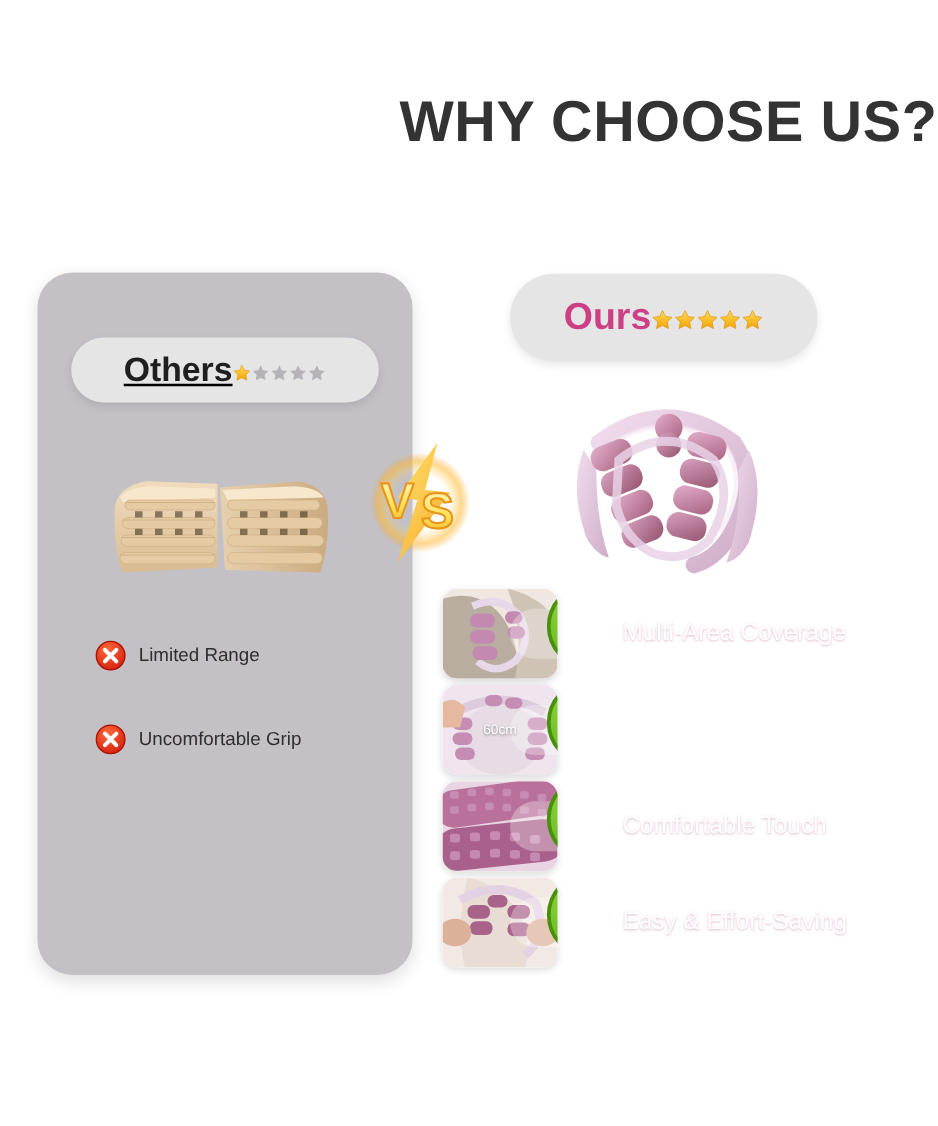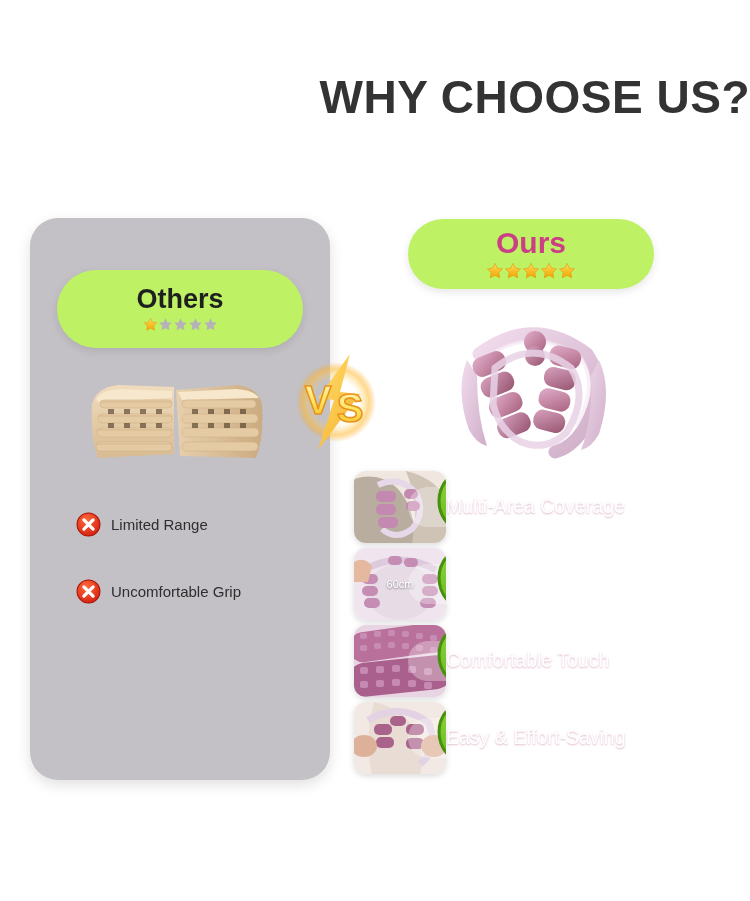--- a/index.html
+++ b/index.html
@@ -25,25 +25,25 @@
   
   .card-others{
     position:absolute;left:30px;top:218px;width:300px;height:562px;
     background:#c3c1c6;
     border-radius:28px;
     box-shadow:0 5px 14px rgba(0,0,0,.12);
   }
 
   
   .pill{
-    position:absolute;background:#bef264;border-radius:40px;
-    display:flex;flex-direction:column;align-items:center;justify-content:center;
+    position:absolute;background:#e5e5e5;border-radius:40px;
+    display:flex;align-items:center;justify-content:center;
     box-shadow:0 3px 8px rgba(0,0,0,.10);
   }
-  .pill-others{left:57px;top:270px;width:246px;height:78px;}
+  .pill-others{left:57px;top:270px;width:246px;height:52px;text-decoration:underline;}
   .pill-ours{left:408px;top:219px;width:246px;height:70px;}
   .pill-title{font-size:27px;font-weight:bold;line-height:1;}
   .pill-others .pill-title{color:#1f1f1f;}
   .pill-ours .pill-title{color:#cc3f85;font-size:30px;}
   .stars{margin-top:4px;letter-spacing:1px;line-height:1;display:flex;}
   .star{width:15px;height:15px;display:inline-block;}
   .pill-ours .star{width:18px;height:18px;}
 
   
   .vs-badge{
@@ -84,20 +84,21 @@
   }
   .pro-pill{
     position:absolute;left:68px;right:10px;height:40px;
     background:rgba(255,255,255,0.30);
     border-radius:20px;
     display:flex;align-items:center;
     z-index:1;
   }
   .pro-label{
     position:relative;z-index:3;
+    margin-left:52px;
     color:#ffffff;font-size:19.5px;line-height:1;white-space:nowrap;
     text-shadow:0 1px 2px rgba(160,40,105,.35);
     text-align:right;
   }
   .thumb-cap{
     position:absolute;left:0;right:0;top:42%;
     text-align:center;color:#fff;font-size:11px;font-weight:normal;
     text-shadow:0 1px 2px rgba(0,0,0,.45);
     z-index:3;
   }

